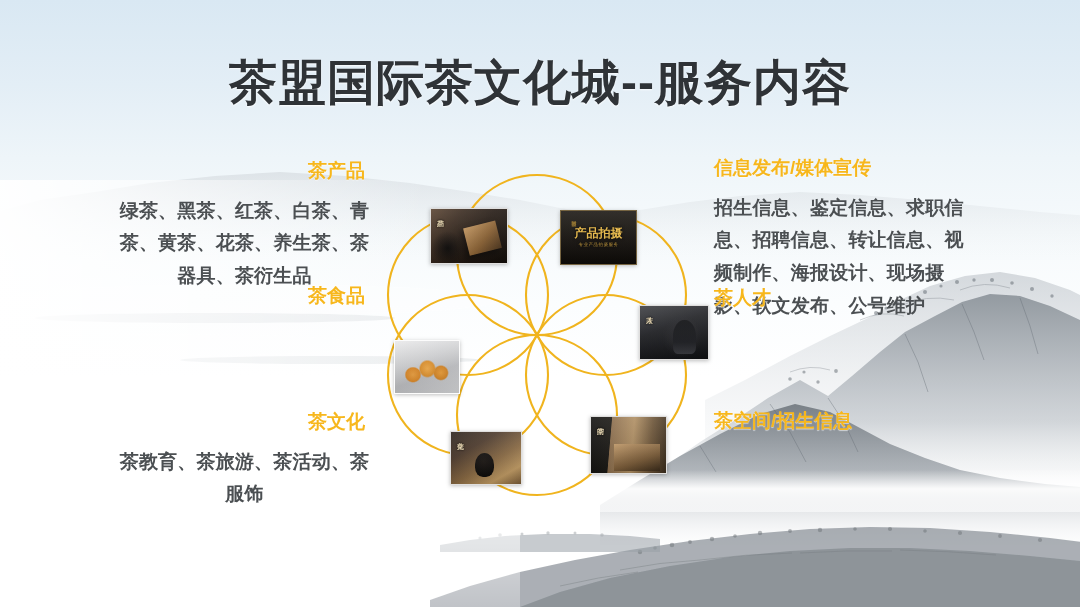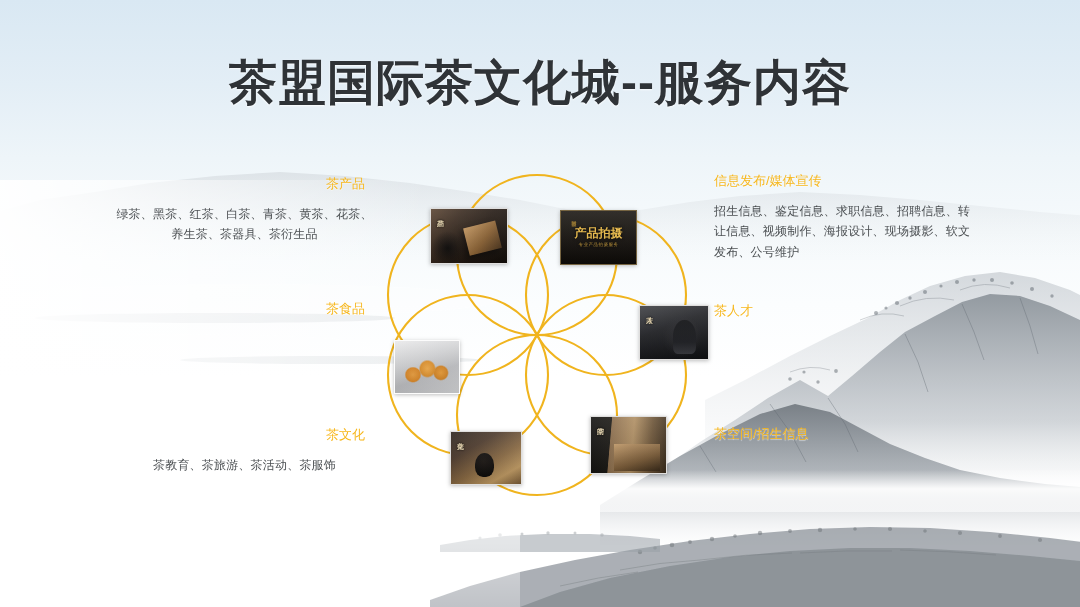--- a/index.html
+++ b/index.html
@@ -42,35 +42,34 @@
     line-height:1.15;
     text-shadow:0 1px 2px rgba(255,255,255,.85);
   }
 
   
   .col { position:absolute; width:265px; }
   .col-left  { left:112px;  text-align:center; }
   .col-right { left:714px; text-align:left; }
 
   .blk-head {
-    font-size:13px;
-    font-weight:normal;
+    font-size:19px;
+    font-weight:bold;
     color:#f7b71c;
     line-height:1.2;
     margin-bottom:12px;
     text-shadow:0 1px 1px rgba(255,255,255,.6);
     white-space:nowrap;
-    margin-top:16px;
   }
   .col-left .blk-head { text-align:right; padding-right:12px; }
   .blk-body {
-    font-size:12px;
+    font-size:19px;
     color:#4b4f52;
     line-height:1.72;
-    font-weight:normal;
+    font-weight:bold;
     letter-spacing:.2px;
   }
   .col-left .blk-body { text-align:center; }
 
   
   #blk-chanpin  { top:160px; }
   #blk-shipin   { top:285px; }
   #blk-wenhua   { top:411px; }
   
   #blk-xinxi    { top:157px; }

